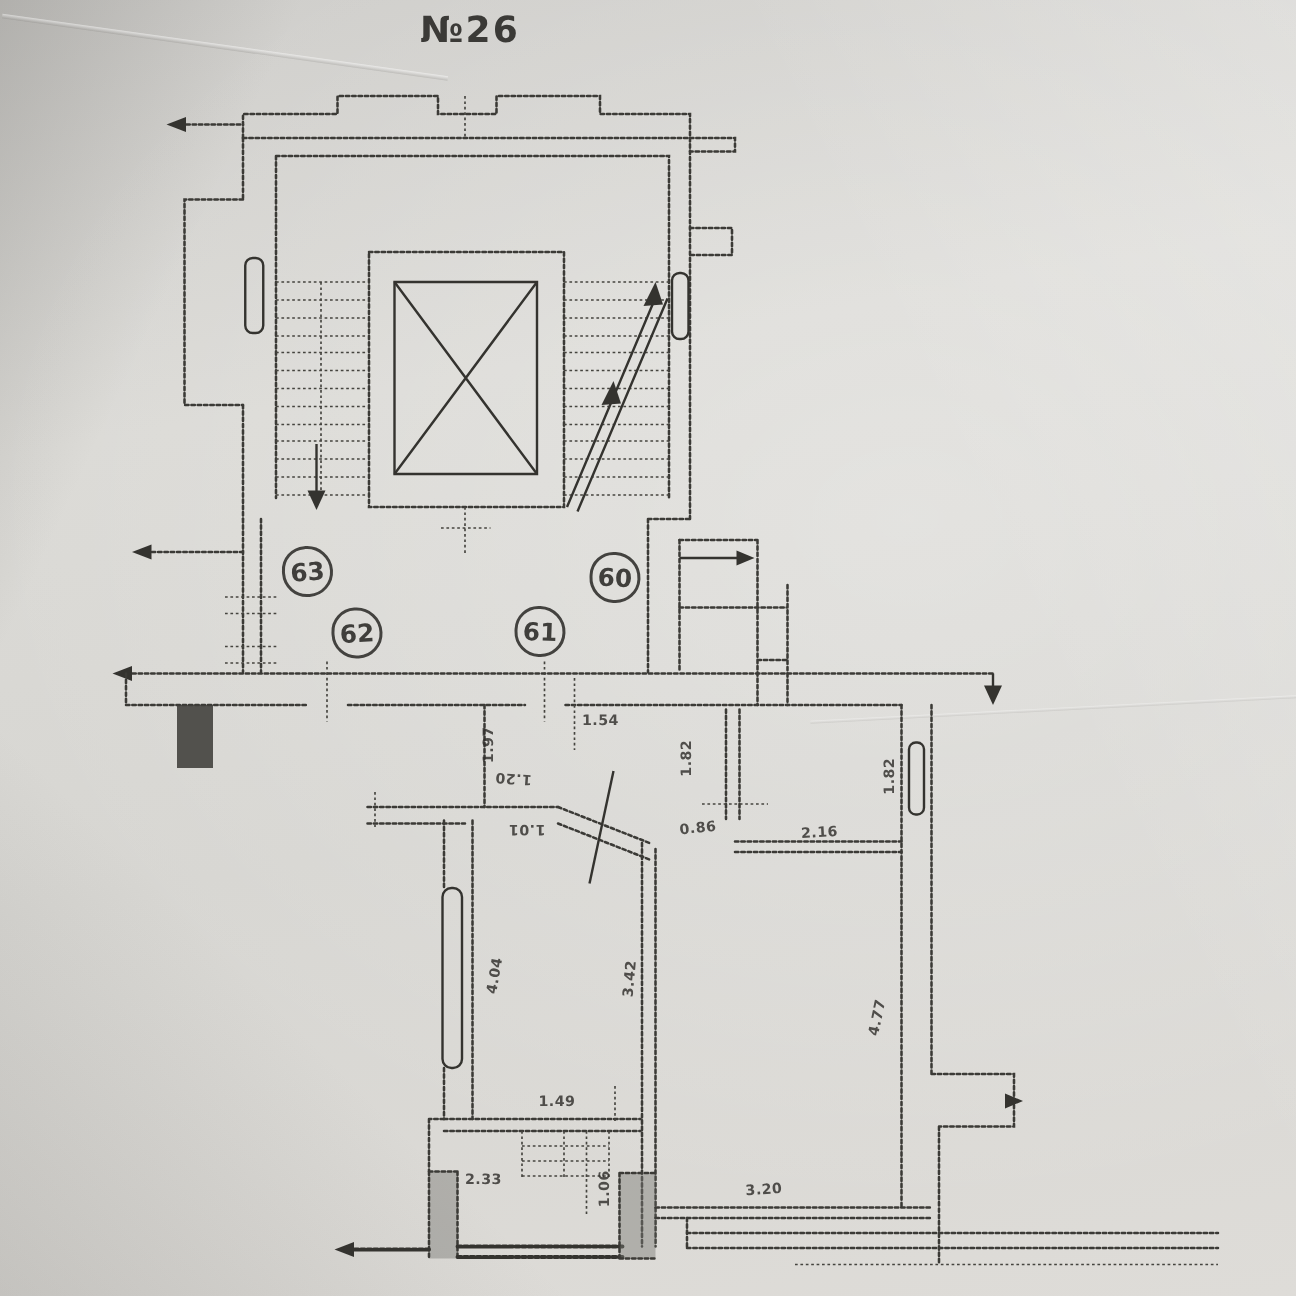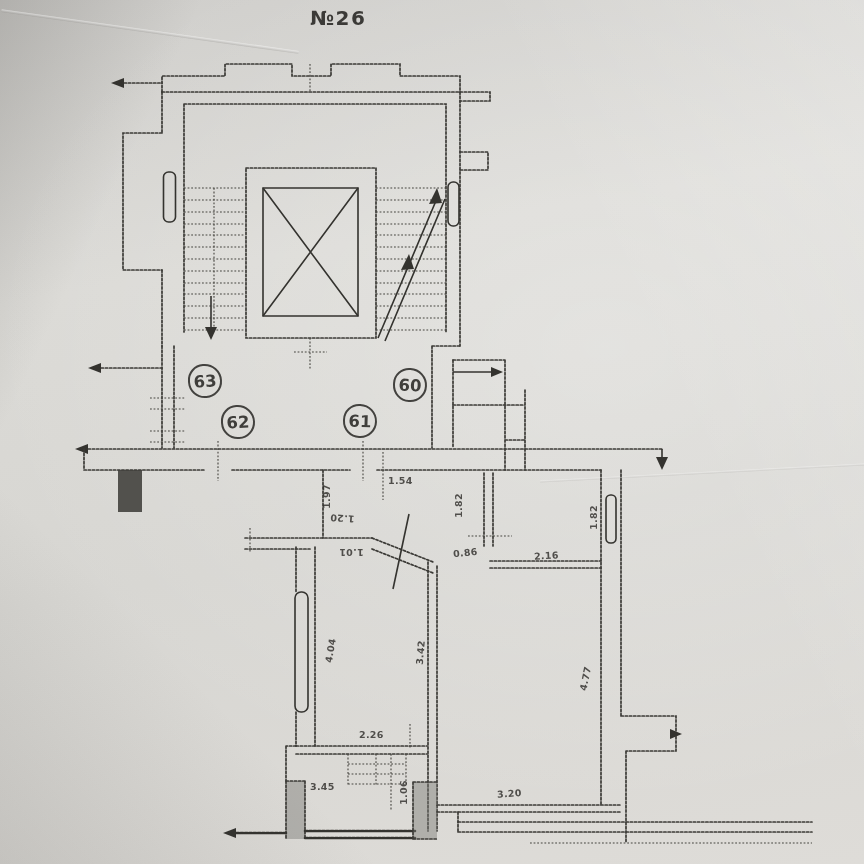--- a/index.html
+++ b/index.html
@@ -20,22 +20,22 @@
     background:linear-gradient(180deg,rgba(255,255,255,.4),rgba(130,128,124,.18));}
   svg{position:absolute;left:0;top:0;}
   .w{stroke:#3b3a36;fill:none;stroke-width:1.7;stroke-dasharray:2.3 1.9;stroke-linecap:round;}
   .w2{stroke:#34332f;fill:none;stroke-width:2.6;stroke-dasharray:2.6 1.7;stroke-linecap:round;}
   .thin{stroke:#45443f;fill:none;stroke-width:1.1;stroke-dasharray:1.8 1.8;}
   .sol{stroke:#34332f;fill:none;stroke-width:1.6;}
   .ah{fill:#34332f;stroke:none;}
   .blk{fill:#3f3e3a;opacity:.88;}
   .blk2{fill:#7b7a75;opacity:.45;}
   .title{
-    position:absolute;left:280px;top:6px;font-size:20px;font-weight:700;
-    color:#2b2a27;letter-spacing:1.5px;opacity:.9;margin-left:30px;
+    position:absolute;left:280px;top:6px;font-size:24px;font-weight:700;
+    color:#2b2a27;letter-spacing:1.5px;opacity:.9;
   }
   .apt{
     position:absolute;width:30px;height:30px;border:2.3px solid #2e2d2a;
     border-radius:48% 52% 50% 50%;display:flex;align-items:center;justify-content:center;
     font-size:16.5px;font-weight:700;color:#2a2926;opacity:.88;background:transparent;
   }
   .dim{
     position:absolute;font-size:9.5px;font-weight:700;color:#312f2c;
     letter-spacing:.3px;white-space:nowrap;opacity:.82;
   }
@@ -180,17 +180,17 @@
   <div class="dim" style="left:314px;top:491px;transform:rotate(-90deg)">1.97</div>
   <div class="dim" style="left:330px;top:513px;transform:rotate(184deg)">1.20</div>
   <div class="dim" style="left:339px;top:547px;transform:rotate(180deg)">1.01</div>
   <div class="dim" style="left:446px;top:500px;transform:rotate(-90deg)">1.82</div>
   <div class="dim" style="left:453px;top:547px;transform:rotate(-6deg)">0.86</div>
   <div class="dim" style="left:534px;top:550px;transform:rotate(-3deg)">2.16</div>
   <div class="dim" style="left:581px;top:512px;transform:rotate(-90deg)">1.82</div>
   <div class="dim" style="left:318px;top:645px;transform:rotate(-80deg)">4.04</div>
   <div class="dim" style="left:408px;top:647px;transform:rotate(-85deg)">3.42</div>
   <div class="dim" style="left:573px;top:673px;transform:rotate(-78deg)">4.77</div>
-  <div class="dim" style="left:359px;top:729px">2.26</div>
-  <div class="dim" style="left:310px;top:781px">3.45</div>
+  <div class="dim" style="left:359px;top:729px">1.49</div>
+  <div class="dim" style="left:310px;top:781px">2.33</div>
   <div class="dim" style="left:391px;top:787px;transform:rotate(-90deg)">1.06</div>
   <div class="dim" style="left:497px;top:788px;transform:rotate(-4deg)">3.20</div>
 </div>
 
 </body></html>

